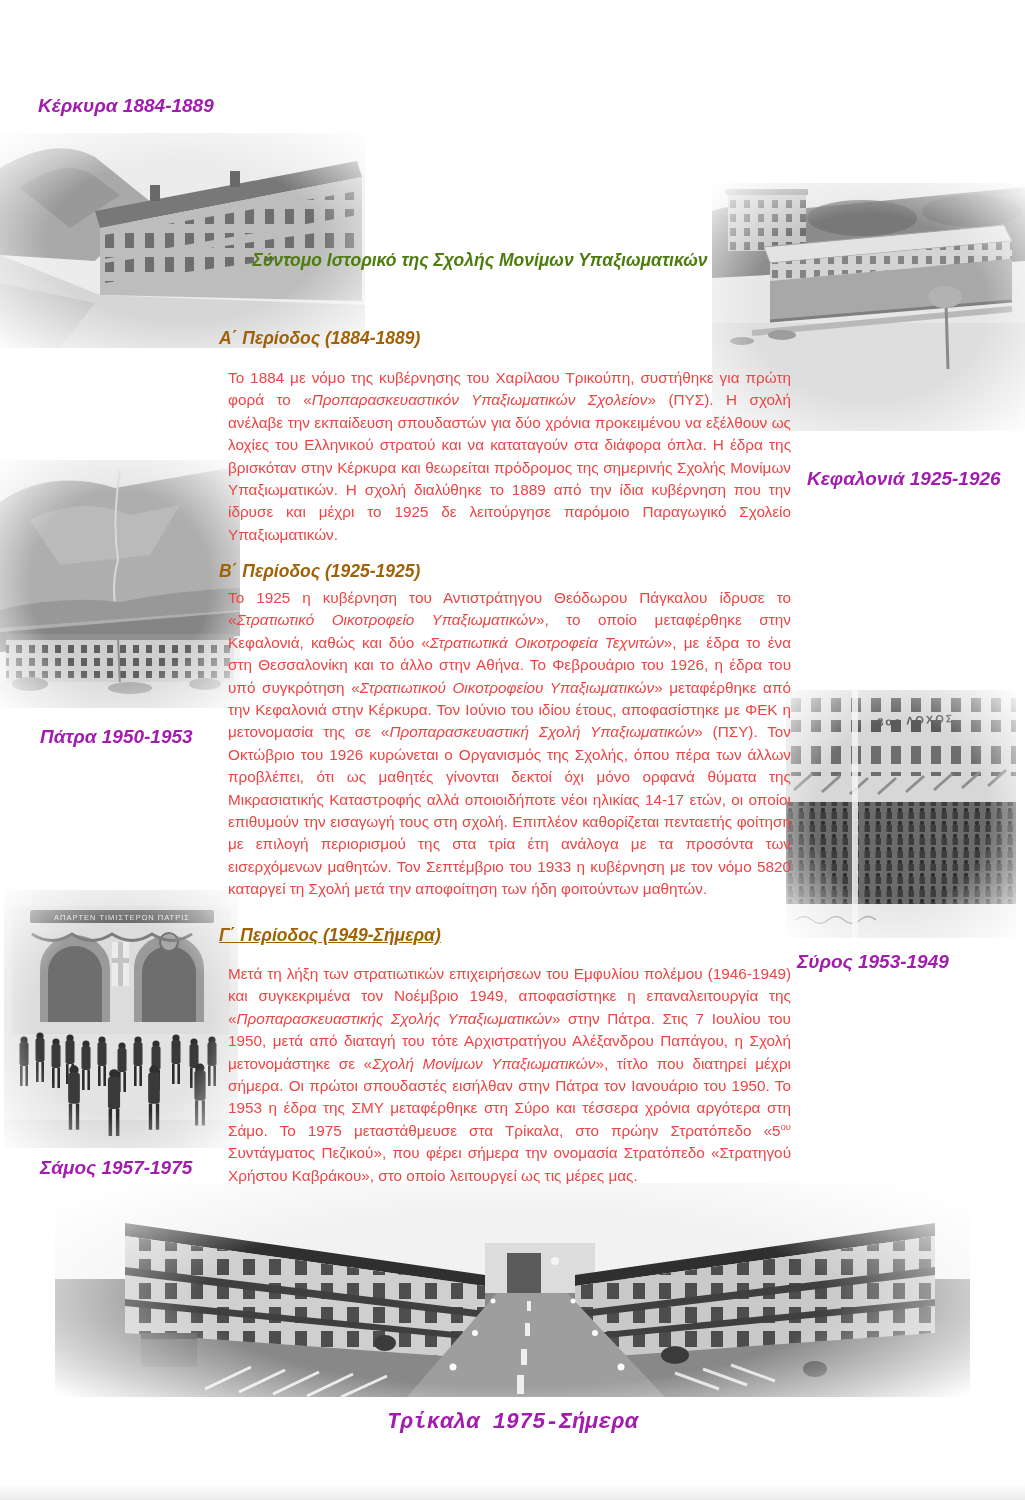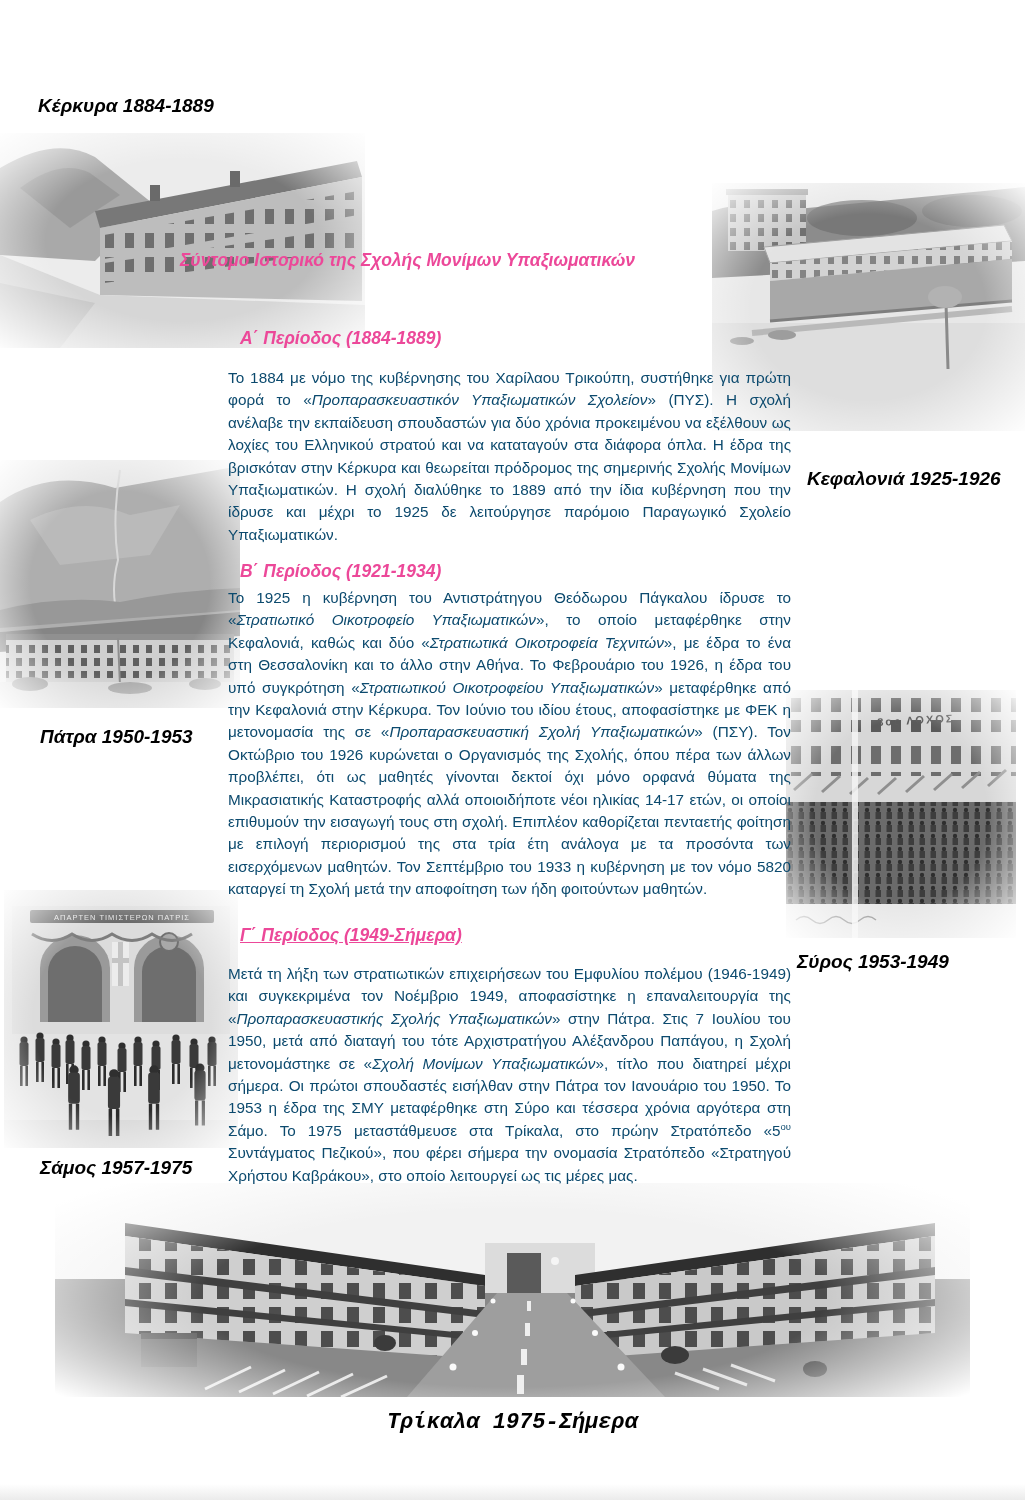--- a/index.html
+++ b/index.html
@@ -3,33 +3,33 @@
 <meta charset="utf-8">
 <style>
   html,body{margin:0;padding:0;background:#ffffff;}
   .page{
     position:relative;width:1025px;height:1500px;margin:0 auto;
     background:#ffffff;overflow:hidden;
     font-family:"Liberation Sans","DejaVu Sans",sans-serif;
   }
   .caption{
     position:absolute;font-weight:bold;font-style:italic;
-    font-size:19px;color:#000000;white-space:nowrap;
+    font-size:19px;color:#a21caf;white-space:nowrap;
   }
   .doc-title{
-    position:absolute;left:180px;top:250px;width:600px;text-align:left;
-    font-weight:bold;font-style:italic;font-size:17.5px;color:#ec4899;
+    position:absolute;left:180px;top:250px;width:600px;text-align:center;
+    font-weight:bold;font-style:italic;font-size:17.5px;color:#4d7c0f;
   }
   .heading{
-    position:absolute;left:240px;width:563px;
-    font-weight:bold;font-style:italic;font-size:17.5px;color:#ec4899;
+    position:absolute;left:219px;width:563px;
+    font-weight:bold;font-style:italic;font-size:17.5px;color:#a16207;
   }
   .para{
     position:absolute;left:228px;width:563px;
-    font-size:15.3px;line-height:22.4px;text-align:justify;color:#0c4a6e;
+    font-size:15.3px;line-height:22.4px;text-align:justify;color:#ef4444;
   }
   .para i{font-style:italic;}
   .para sup{font-size:0.62em;line-height:0;}
   .photo{position:absolute;}
   .photo svg{display:block;width:100%;height:100%;}
   .photo::after{
     content:"";position:absolute;inset:0;pointer-events:none;
     background:radial-gradient(ellipse 72% 72% at 50% 50%, rgba(255,255,255,0) 52%, #ffffff 100%);
   }
   .photo.wide::after{
@@ -275,20 +275,20 @@
   <div class="caption cap-patra">Πάτρα 1950-1953</div>
   <div class="caption cap-syros">Σύρος 1953-1949</div>
   <div class="caption cap-samos">Σάμος 1957-1975</div>
   <div class="caption cap-trikala">Τρίκαλα 1975-Σήμερα</div>
 
   <div class="doc-title">Σύντομο Ιστορικό της Σχολής Μονίμων Υπαξιωματικών</div>
 
   <div class="heading h-a">Α΄ Περίοδος (1884-1889)</div>
   <div class="para p-a"><span>Το 1884 με νόμο της κυβέρνησης του Χαρίλαου Τρικούπη, συστήθηκε για πρώτη φορά το «</span><i>Προπαρασκευαστικόν Υπαξιωματικών Σχολείον</i><span>» (ΠΥΣ). Η σχολή ανέλαβε την εκπαίδευση σπουδαστών για δύο χρόνια προκειμένου να εξέλθουν ως λοχίες του Ελληνικού στρατού και να καταταγούν στα διάφορα όπλα. Η έδρα της βρισκόταν στην Κέρκυρα και θεωρείται πρόδρομος της σημερινής Σχολής Μονίμων Υπαξιωματικών. Η σχολή διαλύθηκε το 1889 από την ίδια κυβέρνηση που την ίδρυσε και μέχρι το 1925 δε λειτούργησε παρόμοιο Παραγωγικό Σχολείο Υπαξιωματικών.</span></div>
 
-  <div class="heading h-b">Β΄ Περίοδος (1921-1934)</div>
+  <div class="heading h-b">Β΄ Περίοδος (1925-1925)</div>
   <div class="para p-b"><span>Το 1925 η κυβέρνηση του Αντιστράτηγου Θεόδωρου Πάγκαλου ίδρυσε το «</span><i>Στρατιωτικό Οικοτροφείο Υπαξιωματικών</i><span>», το οποίο μεταφέρθηκε στην Κεφαλονιά, καθώς και δύο «</span><i>Στρατιωτικά Οικοτροφεία Τεχνιτών</i><span>», με έδρα το ένα στη Θεσσαλονίκη και το άλλο στην Αθήνα. Το Φεβρουάριο του 1926, η έδρα του υπό συγκρότηση «</span><i>Στρατιωτικού Οικοτροφείου Υπαξιωματικών</i><span>» μεταφέρθηκε από την Κεφαλονιά στην Κέρκυρα. Τον Ιούνιο του ιδίου έτους, αποφασίστηκε με ΦΕΚ η μετονομασία της σε «</span><i>Προπαρασκευαστική Σχολή Υπαξιωματικών</i><span>» (ΠΣΥ). Τον Οκτώβριο του 1926 κυρώνεται ο Οργανισμός της Σχολής, όπου πέρα των άλλων προβλέπει, ότι ως μαθητές γίνονται δεκτοί όχι μόνο ορφανά θύματα της Μικρασιατικής Καταστροφής αλλά οποιοιδήποτε νέοι ηλικίας 14-17 ετών, οι οποίοι επιθυμούν την εισαγωγή τους στη σχολή. Επιπλέον καθορίζεται πενταετής φοίτηση με επιλογή περιορισμού της στα τρία έτη ανάλογα με τα προσόντα των εισερχόμενων μαθητών. Τον Σεπτέμβριο του 1933 η κυβέρνηση με τον νόμο 5820 καταργεί τη Σχολή μετά την αποφοίτηση των ήδη φοιτούντων μαθητών.</span></div>
 
   <div class="heading h-c">Γ΄ Περίοδος (1949-Σήμερα)</div>
   <div class="para p-c"><span>Μετά τη λήξη των στρατιωτικών επιχειρήσεων του Εμφυλίου πολέμου (1946-1949) και συγκεκριμένα τον Νοέμβριο 1949, αποφασίστηκε η επαναλειτουργία της «</span><i>Προπαρασκευαστικής Σχολής Υπαξιωματικών</i><span>» στην Πάτρα. Στις 7 Ιουλίου του 1950, μετά από διαταγή του τότε Αρχιστρατήγου Αλέξανδρου Παπάγου, η Σχολή μετονομάστηκε σε «</span><i>Σχολή Μονίμων Υπαξιωματικών</i><span>», τίτλο που διατηρεί μέχρι σήμερα. Οι πρώτοι σπουδαστές εισήλθαν στην Πάτρα τον Ιανουάριο του 1950. Το 1953 η έδρα της ΣΜΥ μεταφέρθηκε στη Σύρο και τέσσερα χρόνια αργότερα στη Σάμο. Το 1975 μεταστάθμευσε στα Τρίκαλα, στο πρώην Στρατόπεδο «5</span><sup>ου</sup><span> Συντάγματος Πεζικού», που φέρει σήμερα την ονομασία Στρατόπεδο «Στρατηγού Χρήστου Καβράκου», στο οποίο λειτουργεί ως τις μέρες μας.</span></div>
 
   <div class="page-edge"></div>
 </div>
 
 </body></html>

